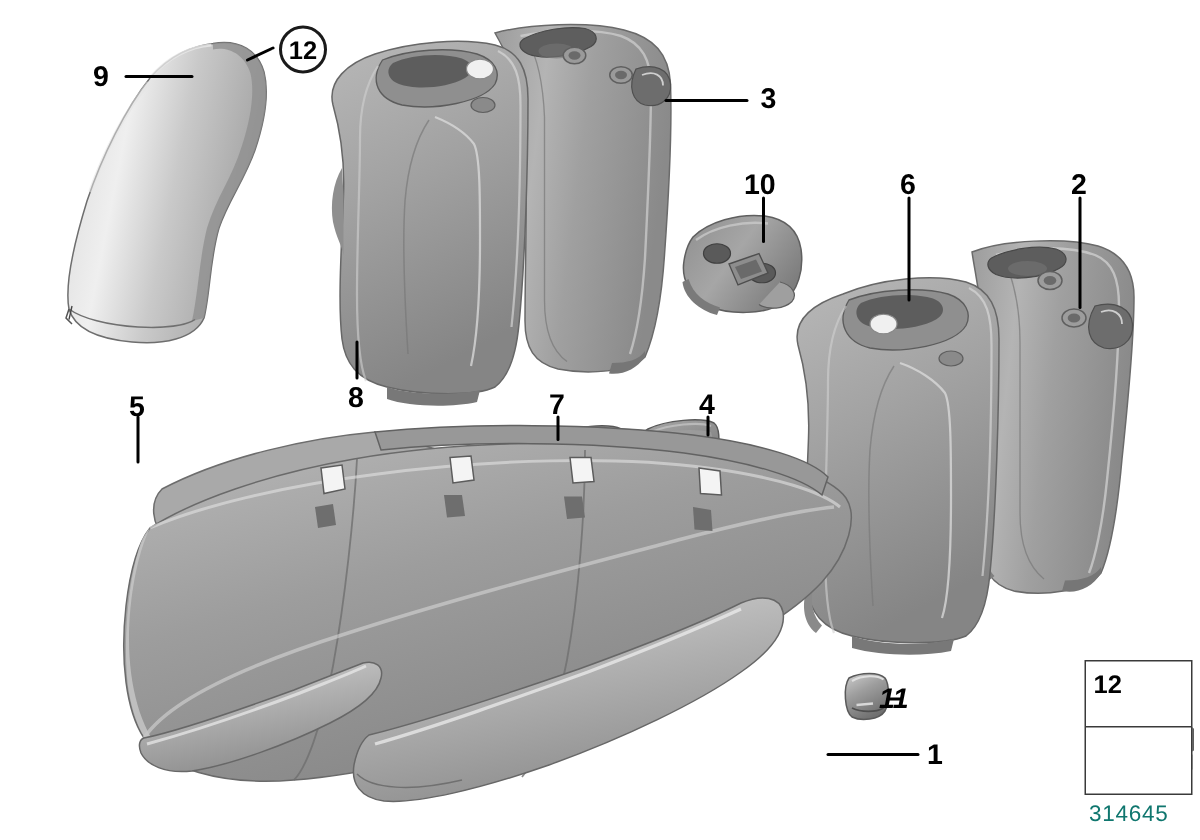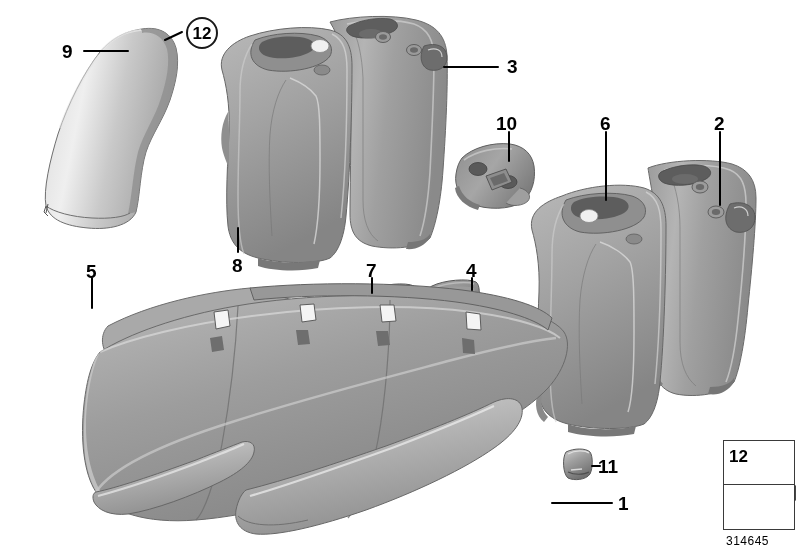--- a/index.html
+++ b/index.html
@@ -45,22 +45,22 @@
   .legend-cell.top{height:50%;border-bottom:1.5px solid #3a3a3a;}
   .legend-cell.bot{height:50%;}
   .legend-num{
     position:absolute;left:5px;top:6px;
     font-weight:bold;font-size:17px;color:#000;
     font-family:"Liberation Sans", sans-serif;
   }
   .diagram-id{
     position:absolute;
     font-family:"Liberation Sans", sans-serif;
-    font-size:12px;
-    color:#000000;
+    font-size:15px;
+    color:#0f766e;
     letter-spacing:0.5px;
   }
 </style>
 </head>
 <body style="background: rgb(255, 255, 255);">
 
 <div id="stage">
 
   <svg class="layer" viewBox="0 0 800 560">
     <defs>
@@ -380,21 +380,21 @@
   <div class="callout" style="left:714px;top:114px;">2</div>
 
   <div class="callout" style="left:232px;top:256px;">8</div>
 
   <div class="callout" style="left:366px;top:261px;">7</div>
 
   <div class="callout" style="left:466px;top:261px;">4</div>
 
   <div class="callout" style="left:86px;top:262px;">5</div>
 
-  <div class="callout" style="left:598px;top:457px;">11</div>
+  <div class="callout" style="left:586px;top:457px;font-style:italic;">11</div>
 
   <div class="callout" style="left:618px;top:494px;">1</div>
 
   <div class="legend-box" style="left:723px;top:440px;width:72px;height:90px;">
     <div class="legend-cell top">
       <span class="legend-num">12</span>
     </div>
     <div class="legend-cell bot"></div>
   </div>
 

